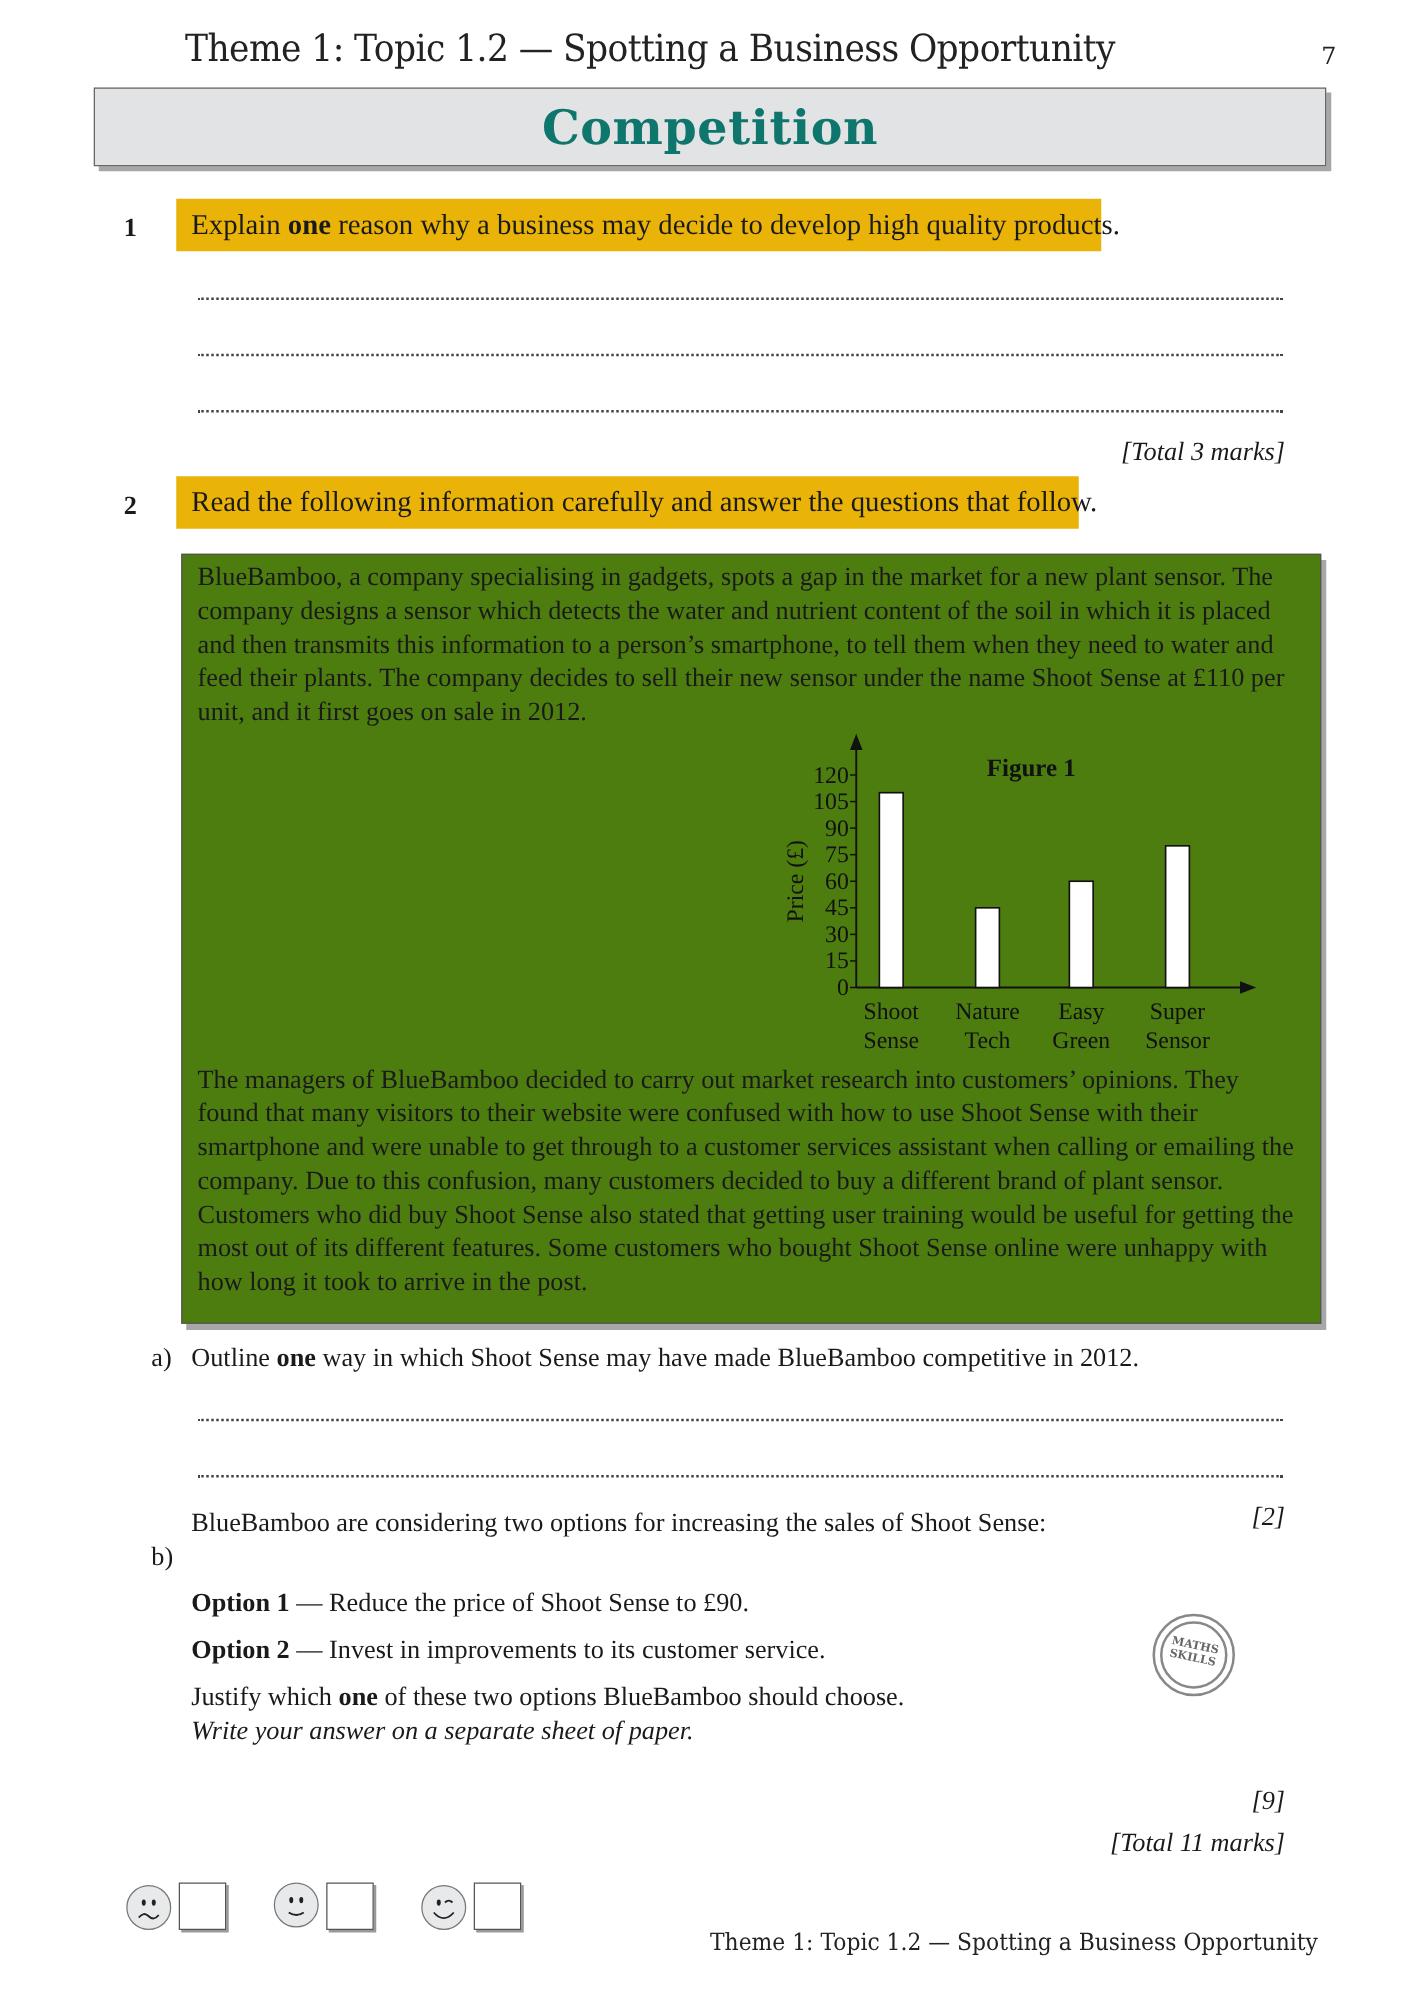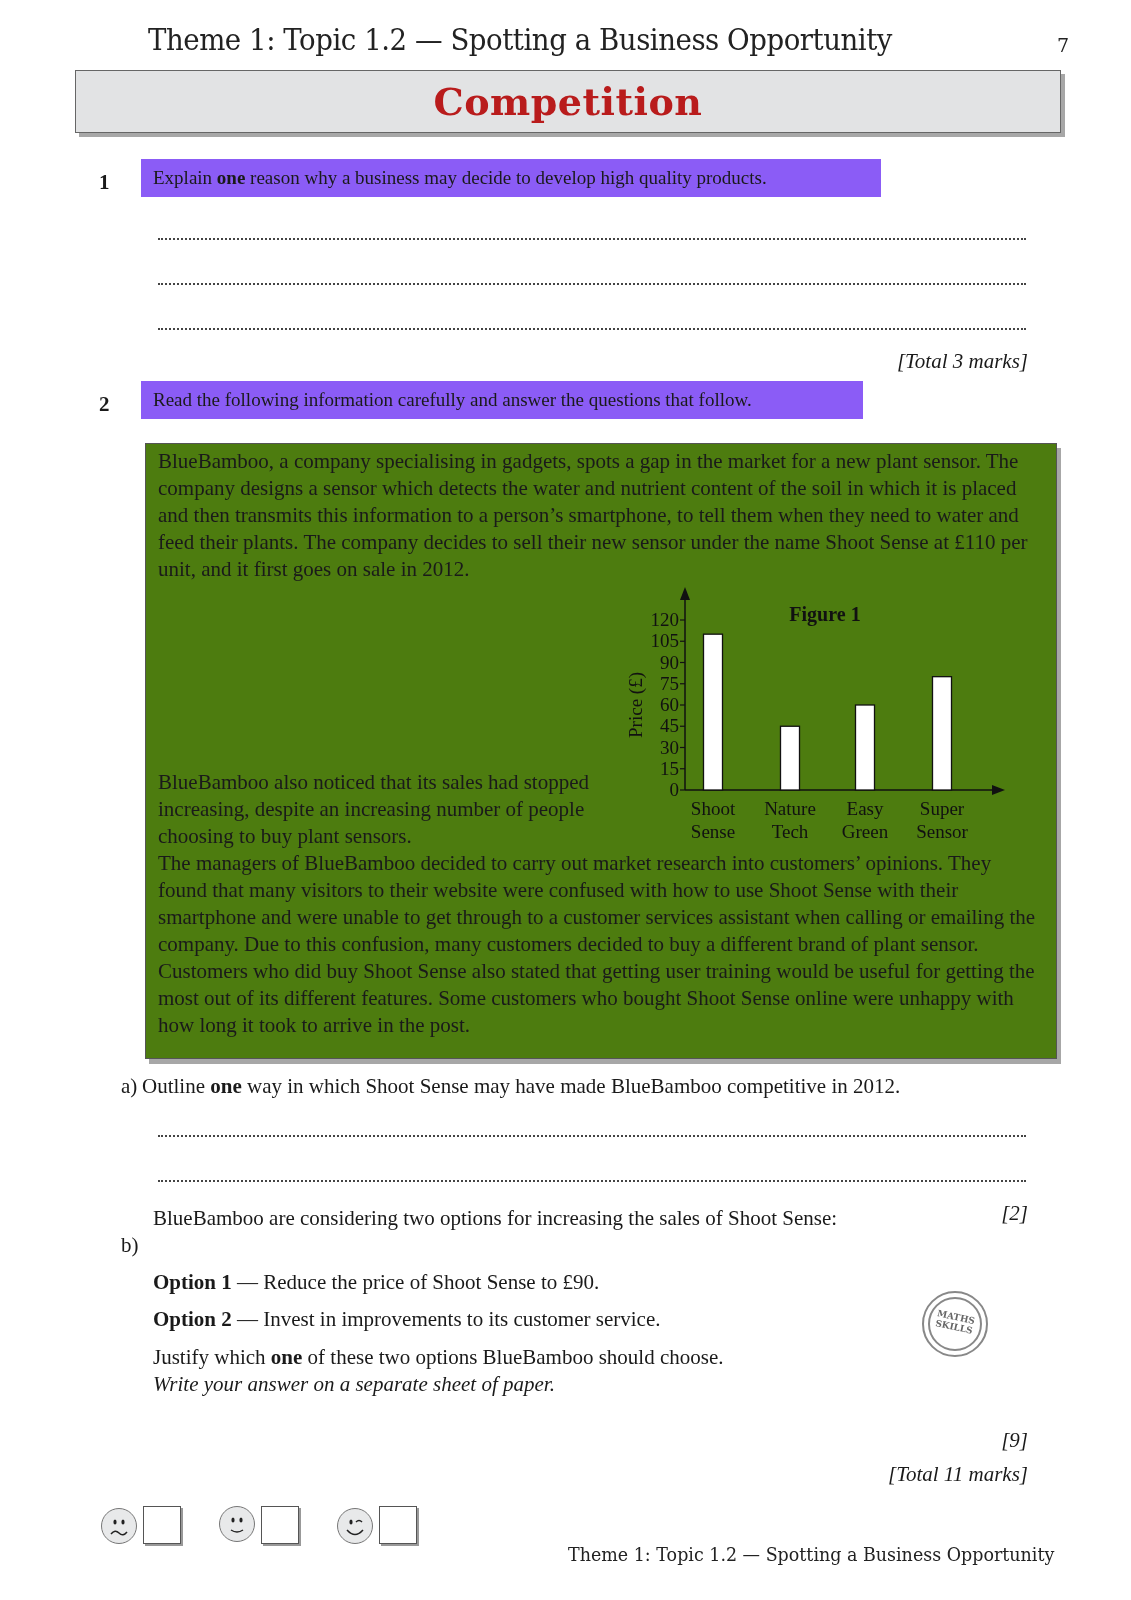--- a/index.html
+++ b/index.html
@@ -3,23 +3,23 @@
 <meta charset="utf-8">
 <style>
   html, body { margin:0; padding:0; background:#ffffff; }
   body { width:1131px; height:1600px; position:relative; overflow:hidden; color:#1a1a1a;
          font-family:"Liberation Serif", "DejaVu Serif", serif; }
   .abs { position:absolute; }
   .header-title { left:148px; top:22px; font-family:"DejaVu Serif", serif; font-size:30px; letter-spacing:-0.5px; color:#222; white-space:nowrap; transform:scaleX(0.92); transform-origin:left top; }
   .page-num { left:1057px; top:34px; font-family:"DejaVu Serif", serif; font-size:19px; color:#222; }
   .title-banner { left:75px; top:70px; width:984px; height:61px; background:#e2e3e4; border:1px solid #666;
                   box-shadow:4px 4px 0 #a7a7a7; display:flex; align-items:center; justify-content:center; }
-  .title-banner span { font-family:"DejaVu Serif", serif; font-weight:bold; font-size:38px; color:#b91c1c; letter-spacing:0.5px; }
+  .title-banner span { font-family:"DejaVu Serif", serif; font-weight:bold; font-size:38px; color:#0f766e; letter-spacing:0.5px; }
   .qnum { font-weight:bold; font-size:21px; }
-  .qprompt { background:#8b5cf6; padding:8px 12px; font-size:19px; white-space:nowrap; }
+  .qprompt { background:#eab308; padding:8px 12px; font-size:23px; white-space:nowrap; }
   .dotline { border-bottom:2px dotted #444; height:0; }
   .marks { font-style:italic; font-size:21px; text-align:right; white-space:nowrap;margin-top:12px; }
   .infobox { left:145px; top:443px; width:910px; height:614px; border:1px solid #555; box-shadow:4px 5px 0 #a7a7a7; background:#4d7c0f; }
   .para { font-size:21px; line-height:27px; }
   .chart { left:620px; top:586px; width:420px; height:270px; }
   .sub { font-size:21px; white-space:nowrap; }
   .badge { left:922px; top:1291px; width:62px; height:62px; border:2px solid #888; border-radius:50%; }
   .badge-inner { position:absolute; left:4px; top:4px; width:50px; height:50px; border:2px solid #888; border-radius:50%; }
   .badge-text { position:absolute; left:6px; top:19px; width:50px; text-align:center; font-size:9px; font-weight:bold; line-height:10px; color:#666; transform:rotate(12deg); font-family:"DejaVu Serif", serif; }
   .face { width:34px; height:34px; border:1px solid #777; border-radius:50%; background:#e8e9ea; position:absolute; }
@@ -43,21 +43,20 @@
 <div class="abs dotline" style="left:158px;top:238px;width:868px;"></div>
 <div class="abs dotline" style="left:158px;top:283px;width:868px;"></div>
 <div class="abs dotline" style="left:158px;top:328px;width:868px;"></div>
 <div class="abs marks" style="left:800px;top:337px;width:228px;">[Total 3 marks]</div>
 
 <div class="abs qnum" style="left:99px;top:392px;">2</div>
 <div class="abs qprompt" style="left:141px;top:381px;width:698px;">Read the following information carefully and answer the questions that follow.</div>
 
 <div class="abs infobox">
   <div class="abs para" style="left:12px;top:4px;width:875px;">BlueBamboo, a company specialising in gadgets, spots a gap in the market for a new plant sensor.  The company designs a sensor which detects the water and nutrient content of the soil in which it is placed and then transmits this information to a person’s smartphone, to tell them when they need to water and feed their plants.  The company decides to sell their new sensor under the name Shoot Sense at £110 per unit, and it first goes on sale in 2012.</div>
-  <div class="abs para" style="left:12px;top:325px;width:450px;">BlueBamboo also noticed that its sales had stopped increasing, despite an increasing number of people choosing to buy plant sensors.</div>
   <div class="abs para" style="left:12px;top:406px;width:880px;">The managers of BlueBamboo decided to carry out market research into customers’ opinions. They found that many visitors to their website were confused with how to use Shoot Sense with their smartphone and were unable to get through to a customer services assistant when calling or emailing the company.  Due to this confusion, many customers decided to buy a different brand of plant sensor.  Customers who did buy Shoot Sense also stated that getting user training would be useful for getting the most out of its different features.  Some customers who bought Shoot Sense online were unhappy with how long it took to arrive in the post.</div>
 </div>
 
 <div class="abs chart">
   <svg id="chart-svg" width="420" height="270" viewBox="0 0 420 270" xmlns="http://www.w3.org/2000/svg">
       <line x1="65" y1="204" x2="65" y2="10" stroke="#111" stroke-width="1.5"></line>
       <polygon points="60,14 70,14 65,1" fill="#111"></polygon>
       <line x1="65" y1="204" x2="375" y2="204" stroke="#111" stroke-width="1.5"></line>
       <polygon points="372,199 372,209 385,204" fill="#111"></polygon>
       <line x1="60" y1="204" x2="65" y2="204" stroke="#111" stroke-width="1.2"></line>
@@ -89,21 +88,21 @@
       <rect x="235.5" y="119" width="19" height="85" fill="#fff" stroke="#111" stroke-width="1.3"></rect>
       <text x="245" y="229" text-anchor="middle" font-size="19" font-family="&quot;Liberation Serif&quot;, serif" fill="#111">Easy</text>
       <text x="245" y="252" text-anchor="middle" font-size="19" font-family="&quot;Liberation Serif&quot;, serif" fill="#111">Green</text>
       <rect x="312.5" y="90.66666666666666" width="19" height="113.33333333333334" fill="#fff" stroke="#111" stroke-width="1.3"></rect>
       <text x="322" y="229" text-anchor="middle" font-size="19" font-family="&quot;Liberation Serif&quot;, serif" fill="#111">Super</text>
       <text x="322" y="252" text-anchor="middle" font-size="19" font-family="&quot;Liberation Serif&quot;, serif" fill="#111">Sensor</text>
     </svg>
 </div>
 
 <div class="abs sub" style="left:121px;top:1074px;">a)</div>
-<div class="abs sub" style="left:142px;top:1074px;text-align:center;">
+<div class="abs sub" style="left:153px;top:1074px;text-align:center;">
   <span>Outline </span><b>one</b><span> way in which Shoot Sense may have made BlueBamboo competitive in 2012.</span>
 </div>
 <div class="abs dotline" style="left:158px;top:1135px;width:868px;"></div>
 <div class="abs dotline" style="left:158px;top:1180px;width:868px;"></div>
 <div class="abs marks" style="left:900px;top:1189px;width:128px;">[2]</div>
 
 <div class="abs sub" style="left:121px;top:1233px;">b)</div>
 <div class="abs sub" style="left:153px;top:1206px;">BlueBamboo are considering two options for increasing the sales of Shoot Sense:</div>
 <div class="abs sub" style="left:153px;top:1270px;">
   <b>Option 1</b><span> — Reduce the price of Shoot Sense to £90.</span>

